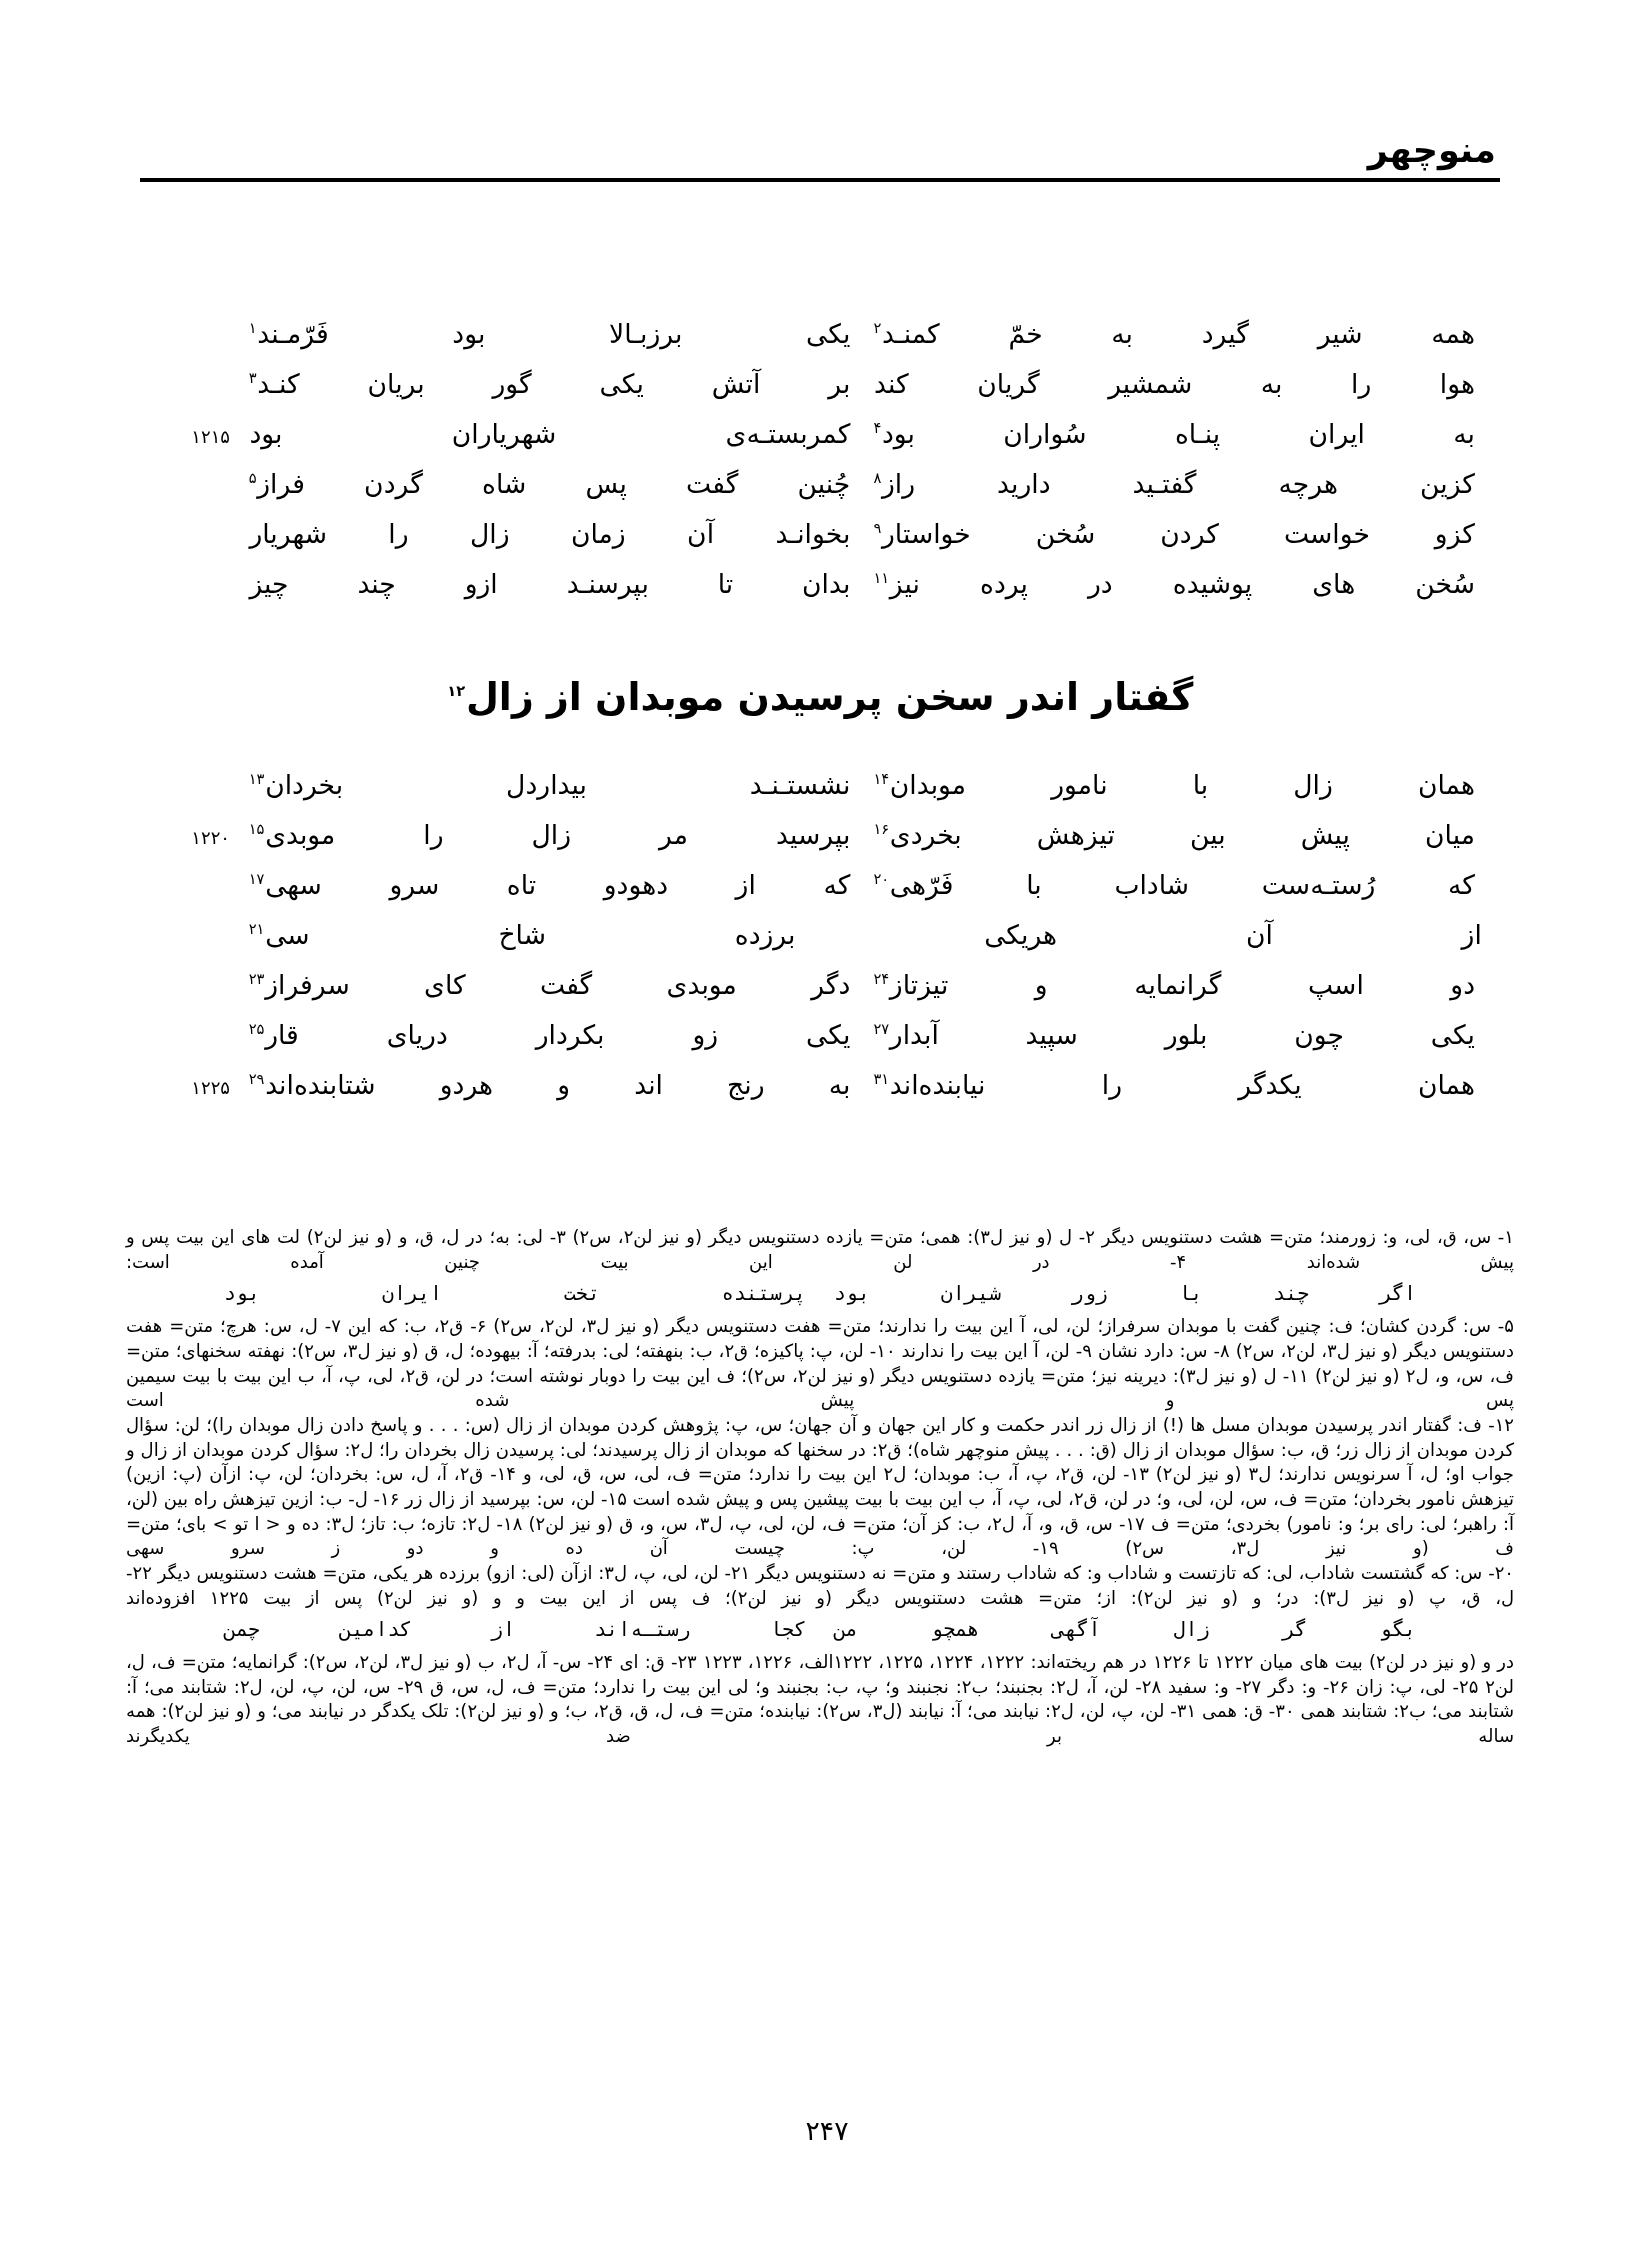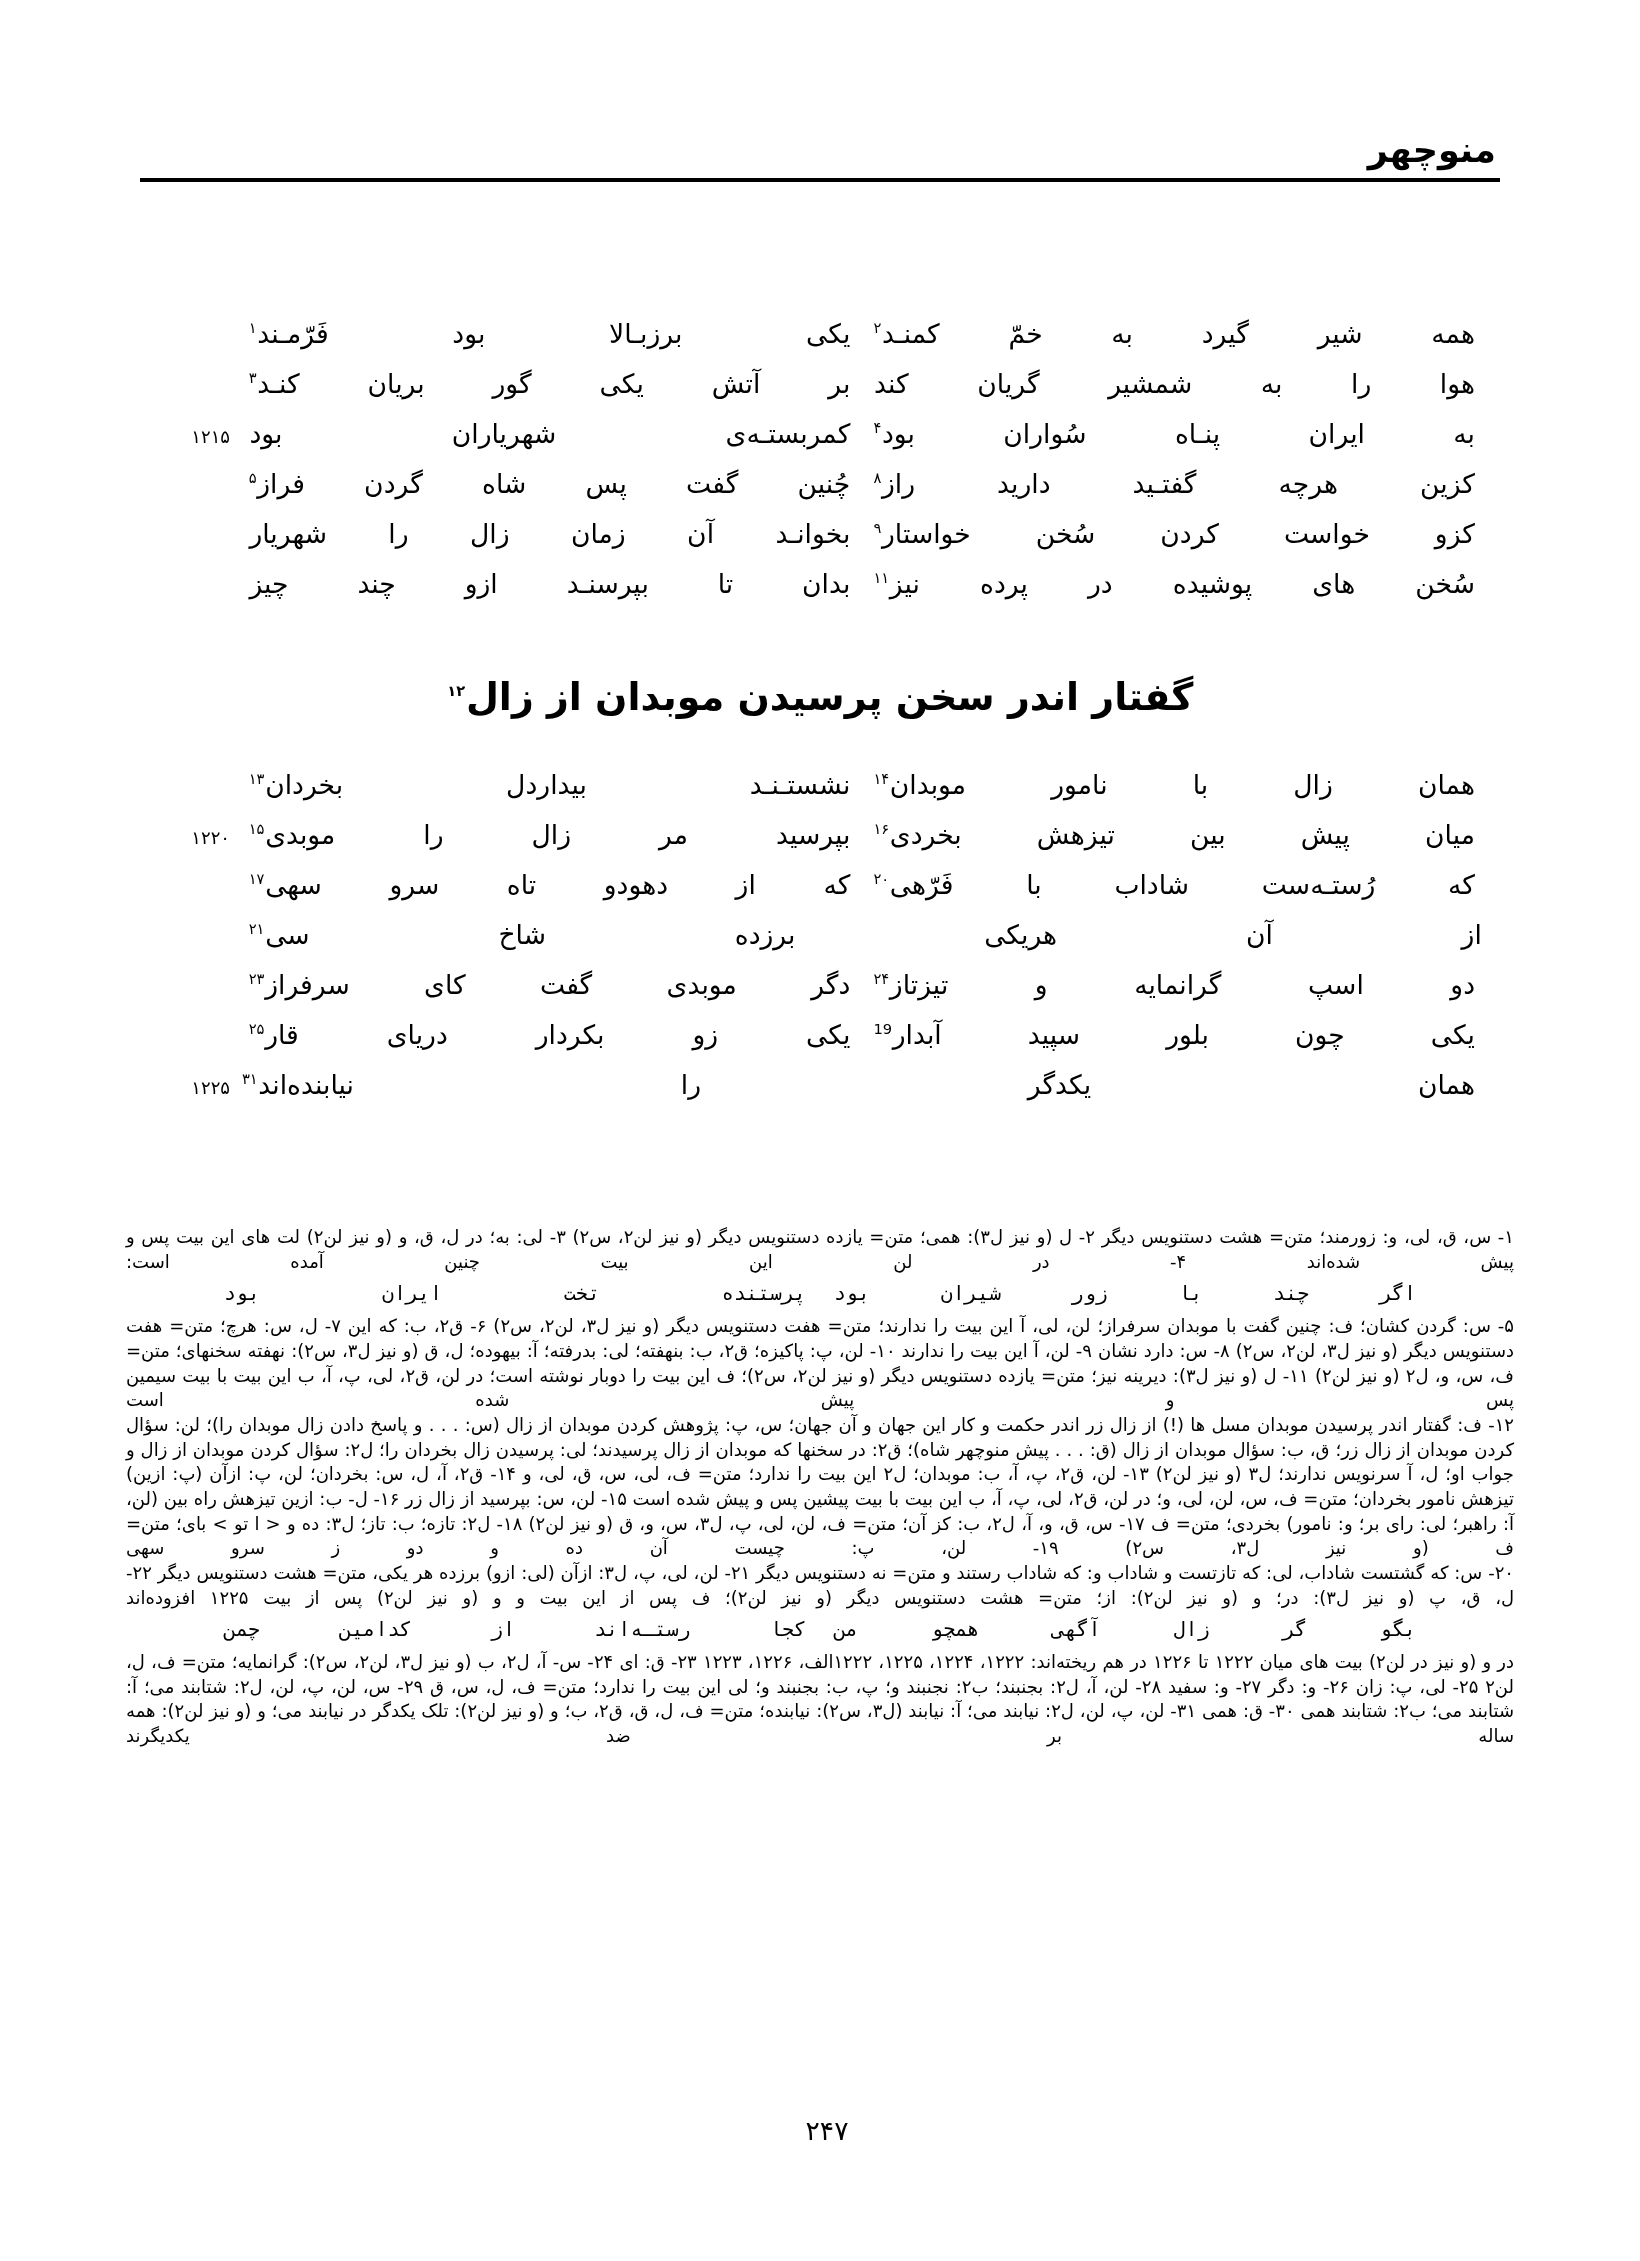--- a/index.html
+++ b/index.html
@@ -232,27 +232,28 @@
       <div class="bayt-num"></div>
     </div>
 
     <div class="bayt">
       <div class="hemistich second"><span>دو اسپ گرانمایه و تیزتاز</span><sup class="fn">۲۴</sup></div>
       <div class="hemistich first"><span>دگر موبدی گفت کای سرفراز</span><sup class="fn">۲۳</sup></div>
       <div class="bayt-num"></div>
     </div>
 
     <div class="bayt">
-      <div class="hemistich second"><span>یکی چون بلور سپید آبدار</span><sup class="fn">19</sup></div>
+      <div class="hemistich second"><span>یکی چون بلور سپید آبدار</span><sup class="fn">۲۷</sup></div>
       <div class="hemistich first"><span>یکی زو بکردار دریای قار</span><sup class="fn">۲۵</sup></div>
       <div class="bayt-num"></div>
     </div>
 
     <div class="bayt">
       <div class="hemistich second"><span>همان یکدگر را نیابنده‌اند</span><sup class="fn">۳۱</sup></div>
+      <div class="hemistich first"><span>به رنج اند و هردو شتابنده‌اند</span><sup class="fn">۲۹</sup></div>
       <div class="bayt-num">۱۲۲۵</div>
     </div>
 
   </div>
 
   <div class="apparatus">
 
     <p class="j">۱- س، ق، لی، و: زورمند؛ متن= هشت دستنویس دیگر    ۲- ل (و نیز ل۳): همی؛ متن= یازده دستنویس دیگر (و نیز لن۲، س۲)    ۳- لی: به؛ در ل، ق، و (و نیز لن۲) لت های این بیت پس و پیش شده‌اند    ۴- در لن این بیت چنین آمده است:</p>
 
     <div class="inset-bayt">

